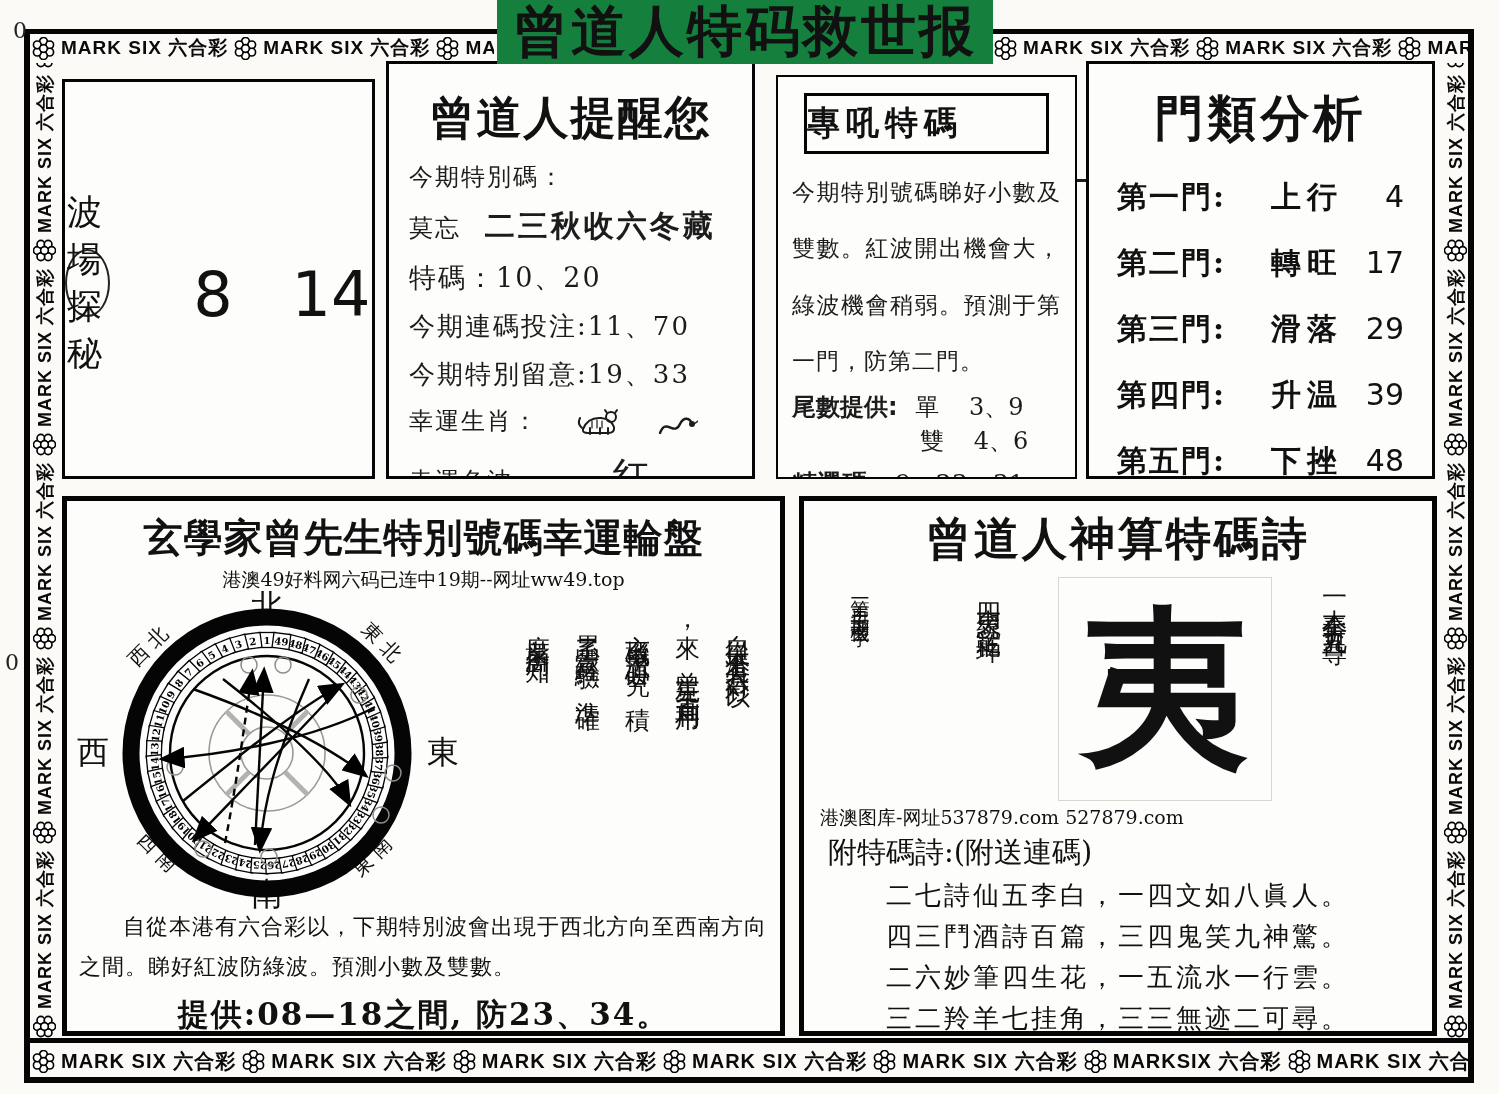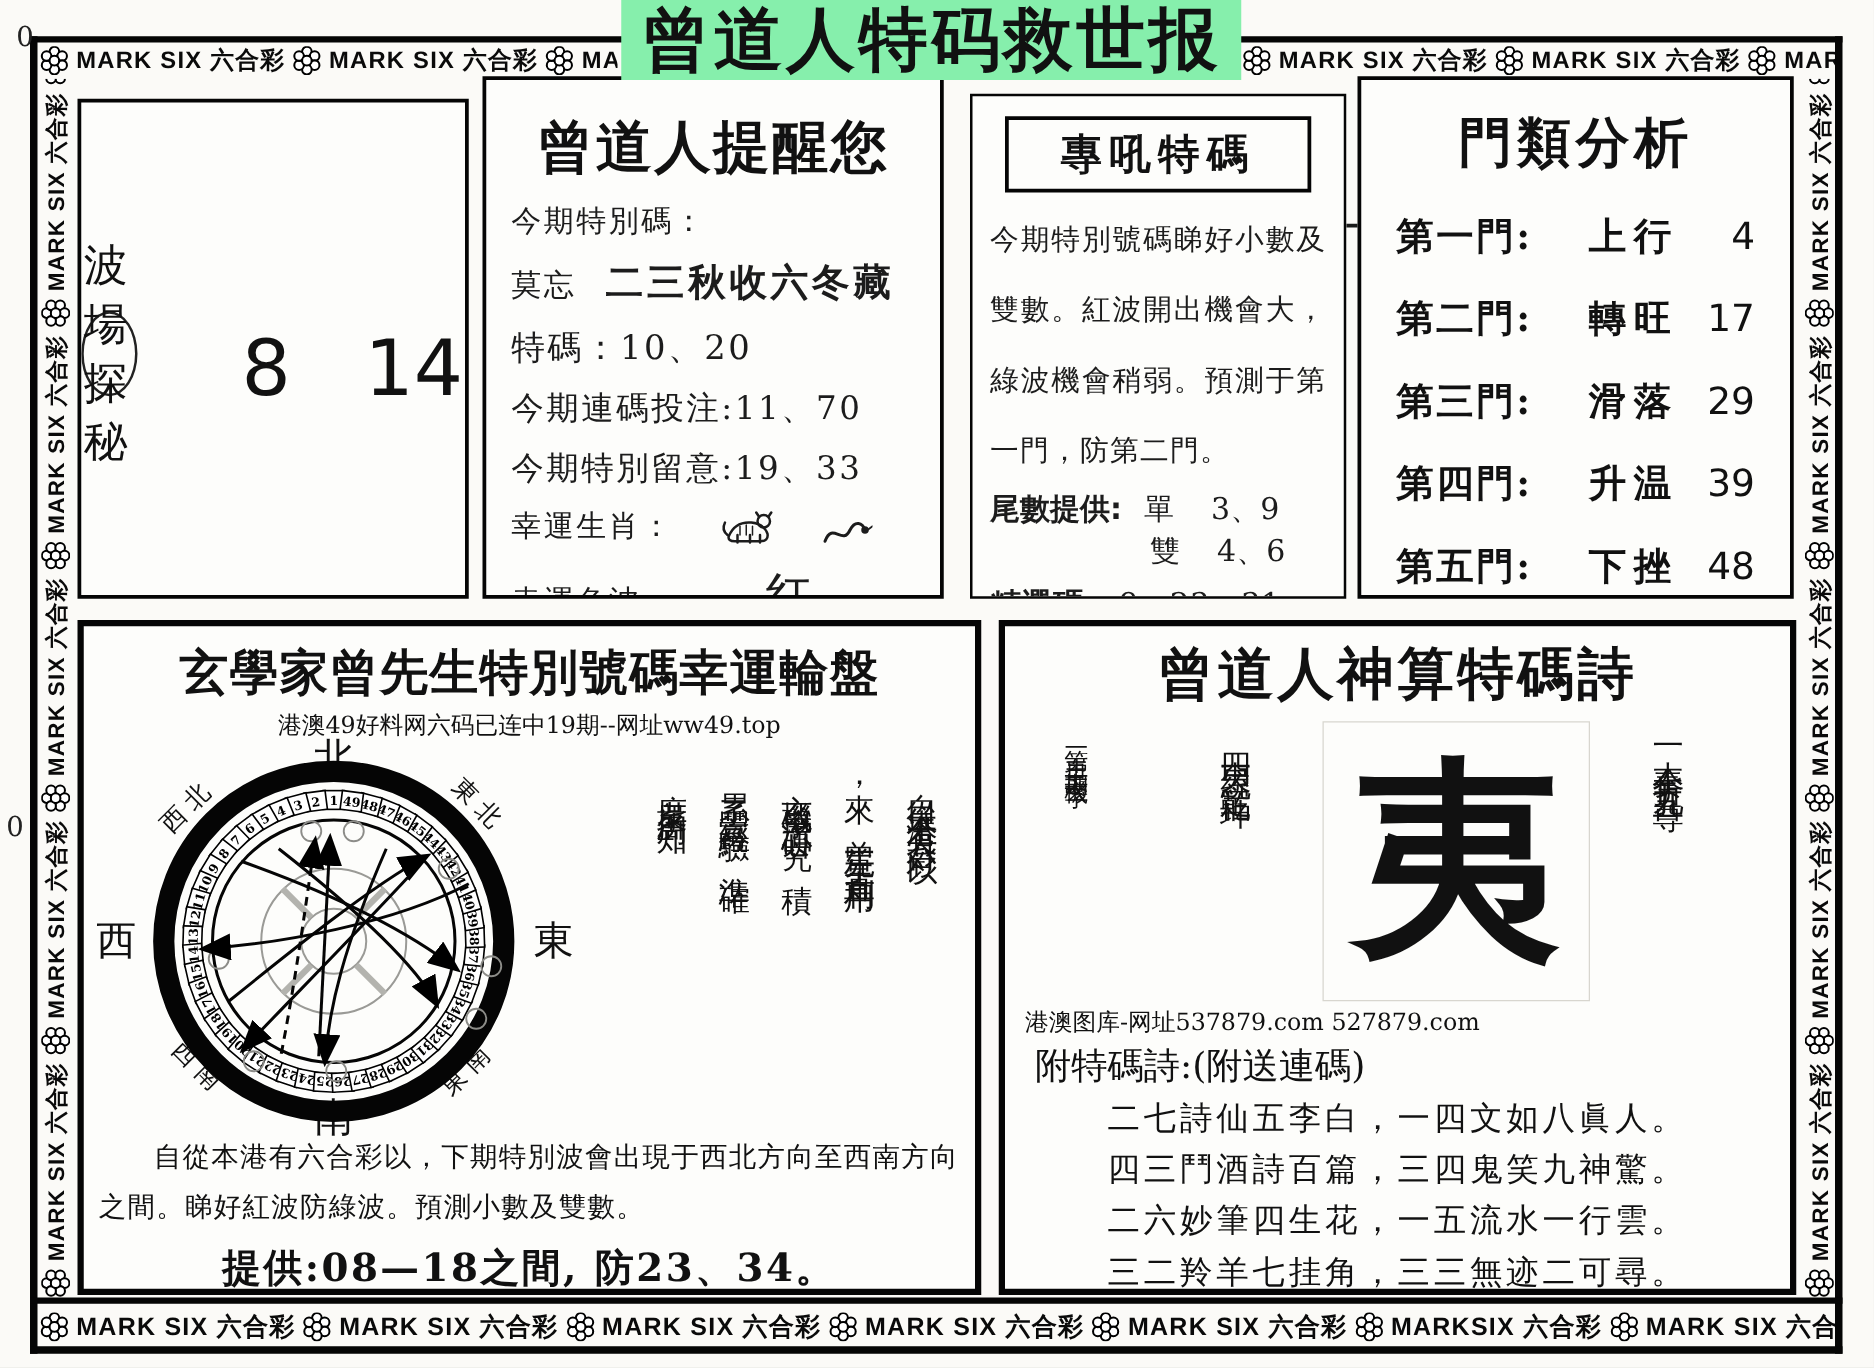--- a/index.html
+++ b/index.html
@@ -11,21 +11,21 @@
   .strip{display:flex;align-items:center;gap:6px;white-space:nowrap;overflow:hidden;
          font-family:"Liberation Sans",sans-serif;font-weight:700;color:#0a0a0a;}
   .strip span{flex:none;letter-spacing:1px;}
   .hstrip-top{left:32px;top:33px;height:30px;font-size:19px;}
   .hstrip-bottom{left:32px;top:1044px;width:1436px;height:34px;font-size:20px;}
   .vstrip{position:absolute;top:63px;width:29px;height:975px;overflow:hidden;}
   .vstrip-inner{position:absolute;left:0;top:975px;transform-origin:0 0;transform:rotate(-90deg);
                 width:975px;height:29px;font-size:18px;}
   .flower{flex:none;}
   
-  .masthead{left:497px;top:0;width:496px;height:64px;background:#86efac;z-index:6;
+  .masthead{left:497px;top:0;width:496px;height:64px;background:#15803d;z-index:6;
             display:flex;align-items:center;justify-content:center;
             font-size:55px;font-weight:900;letter-spacing:3px;
             font-family:"DejaVu Sans",sans-serif;}
   
   .nbox{position:absolute;background:#fdfdfb;border:3px solid #050505;box-sizing:border-box;overflow:hidden;}
   
   .b1{left:62px;top:79px;width:313px;height:400px;display:flex;flex-direction:row;align-items:center;gap:44px;}
   .b1 .ellipse{margin-top:8px;width:262px;height:64px;border:2px solid #222;border-radius:50%;
         display:flex;align-items:center;justify-content:center;font-family:"DejaVu Serif",serif;
         font-size:35px;letter-spacing:6px;}
@@ -35,31 +35,31 @@
   
   .b2{left:386px;top:61px;width:369px;height:418px;padding:6px 20px;}
   .b2 .t{font-size:45px;font-weight:900;text-align:center;letter-spacing:2px;margin:18px 0 10px;}
   .hand{font-family:"DejaVu Serif",serif;color:#1c1c1c;}
   .b2 .ln{font-size:24px;margin:13px 0;letter-spacing:2px;}
   .b2 .ln .big-bold{font-size:30px;font-weight:900;letter-spacing:3px;font-family:"DejaVu Sans",sans-serif;}
   .b2 .red-wave{font-size:38px;letter-spacing:4px;margin-left:64px;}
   .inline-animal{vertical-align:middle;margin-left:26px;}
   
   .b3{left:776px;top:75px;width:301px;height:404px;border-width:2px;padding:8px 14px;}
-  .b3 .tbox{border:3px solid #050505;margin:8px 12px 4px;padding:5px 0;text-align:center;
+  .b3 .tbox{border:3px solid #050505;margin:8px 12px 4px;padding:5px 0;
             font-size:33px;font-weight:900;letter-spacing:6px;}
   .b3 .para{font-size:23px;line-height:2.45;text-align:justify;margin-top:10px;letter-spacing:1px;}
   .b3 .tail{font-size:24px;margin-top:2px;}
   .b3 .tail b{font-size:24px;font-weight:900;font-family:"DejaVu Sans",sans-serif;}
   .b3 .tail .even{margin-left:128px;}
   .b3 .sel{font-size:25px;margin-top:10px;}
   .b3 .sel b{font-weight:900;font-family:"DejaVu Sans",sans-serif;}
   
   .b4{left:1086px;top:61px;width:349px;height:418px;padding:8px 26px;}
-  .b4 .t{font-size:43px;font-weight:900;text-align:center;letter-spacing:4px;margin:14px 0 8px;}
+  .b4 .t{font-size:49px;font-weight:900;text-align:center;letter-spacing:4px;margin:14px 0 8px;}
   .mrow{display:flex;align-items:baseline;margin:25px 2px;font-weight:800;font-size:30px;
         font-family:"DejaVu Serif",serif;}
   .mrow .lb{width:145px;letter-spacing:2px;font-weight:900;}
   .mrow .nm{flex:1;text-align:center;letter-spacing:6px;}
   .mrow .no{width:52px;text-align:right;font-family:"DejaVu Sans",sans-serif;font-weight:500;}
   
   .b5{left:62px;top:496px;width:723px;height:540px;border-width:5px;padding:4px 12px;}
   .b5 .t{font-size:39px;font-weight:900;text-align:center;letter-spacing:1px;margin-top:6px;}
   .b5 .sub{font-size:19px;text-align:center;font-family:"DejaVu Serif",serif;margin-top:2px;}
   .wheel-zone{position:relative;height:312px;}

